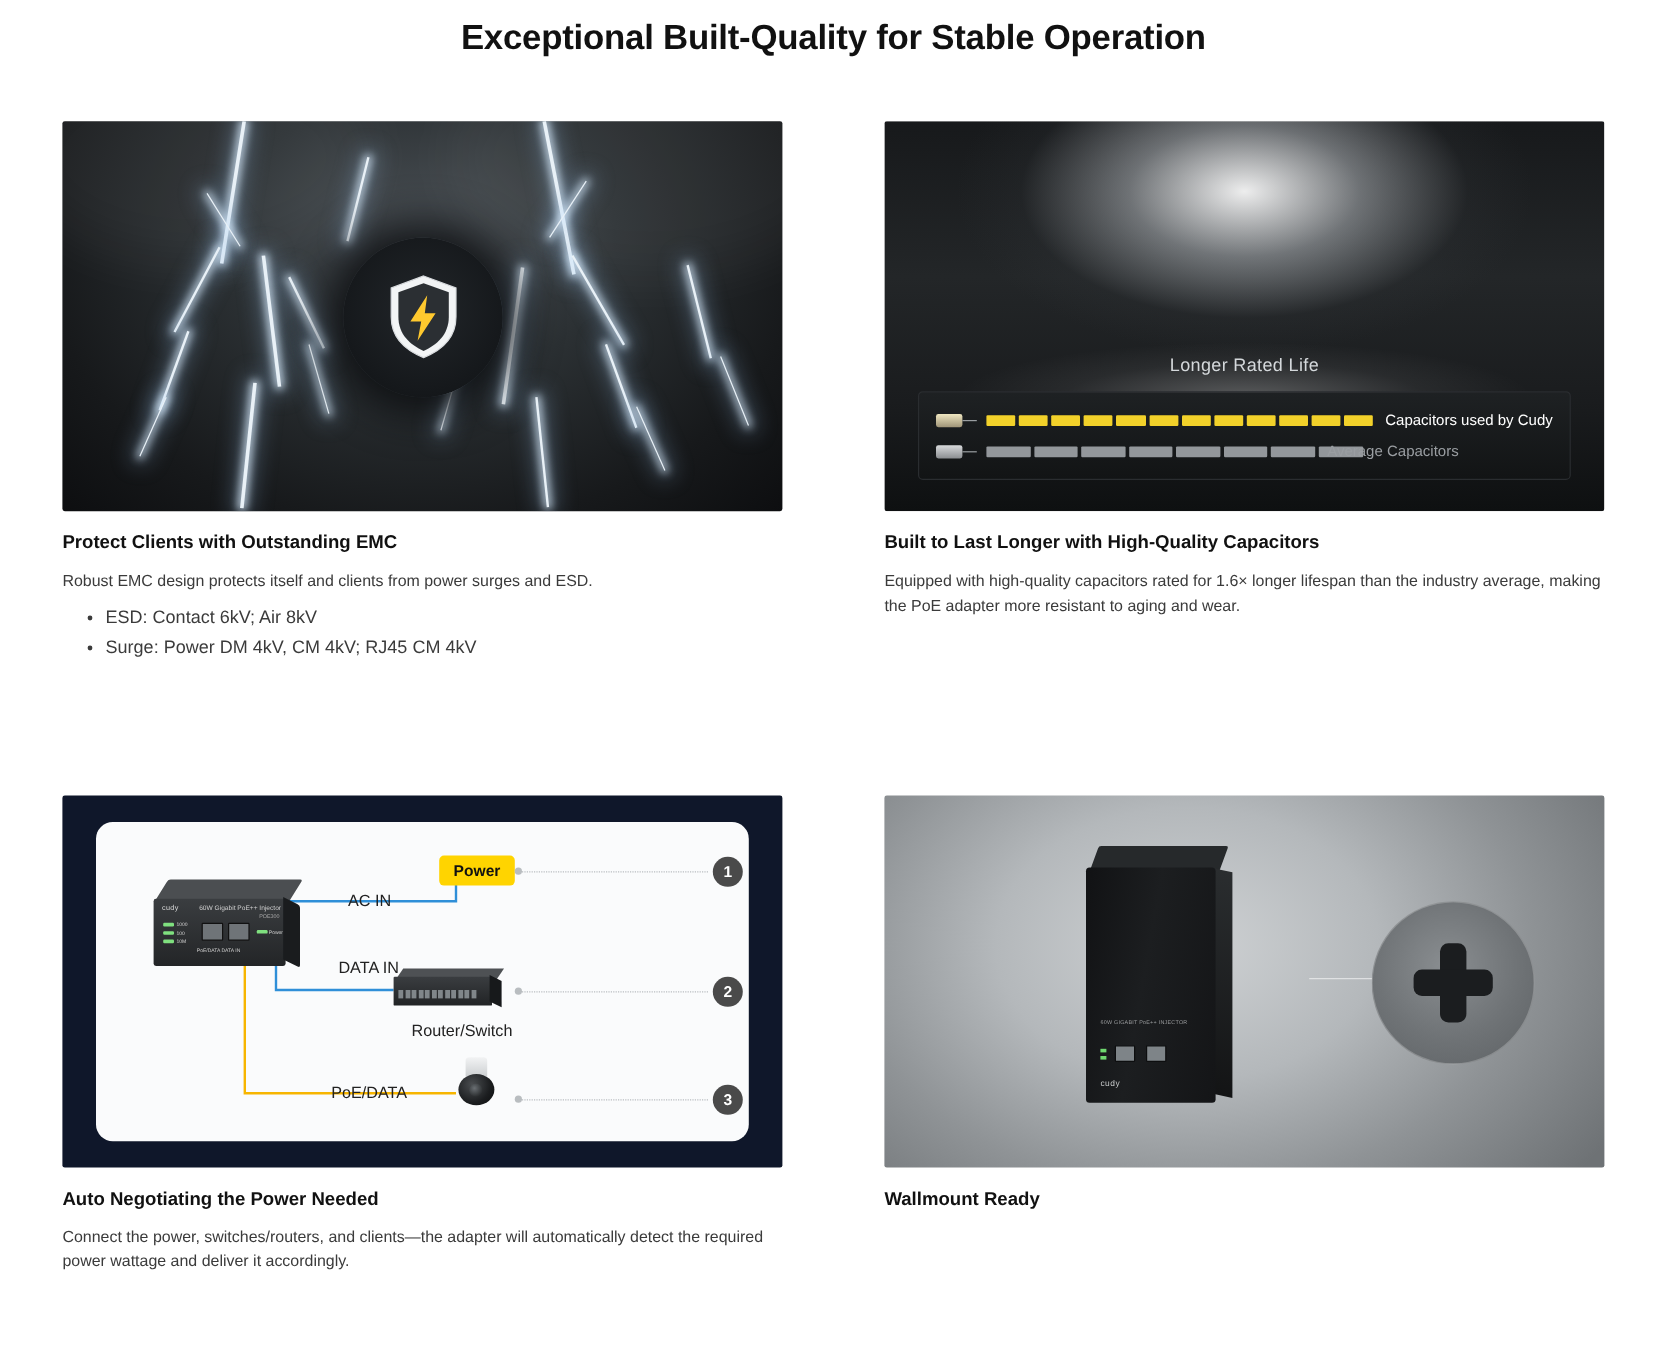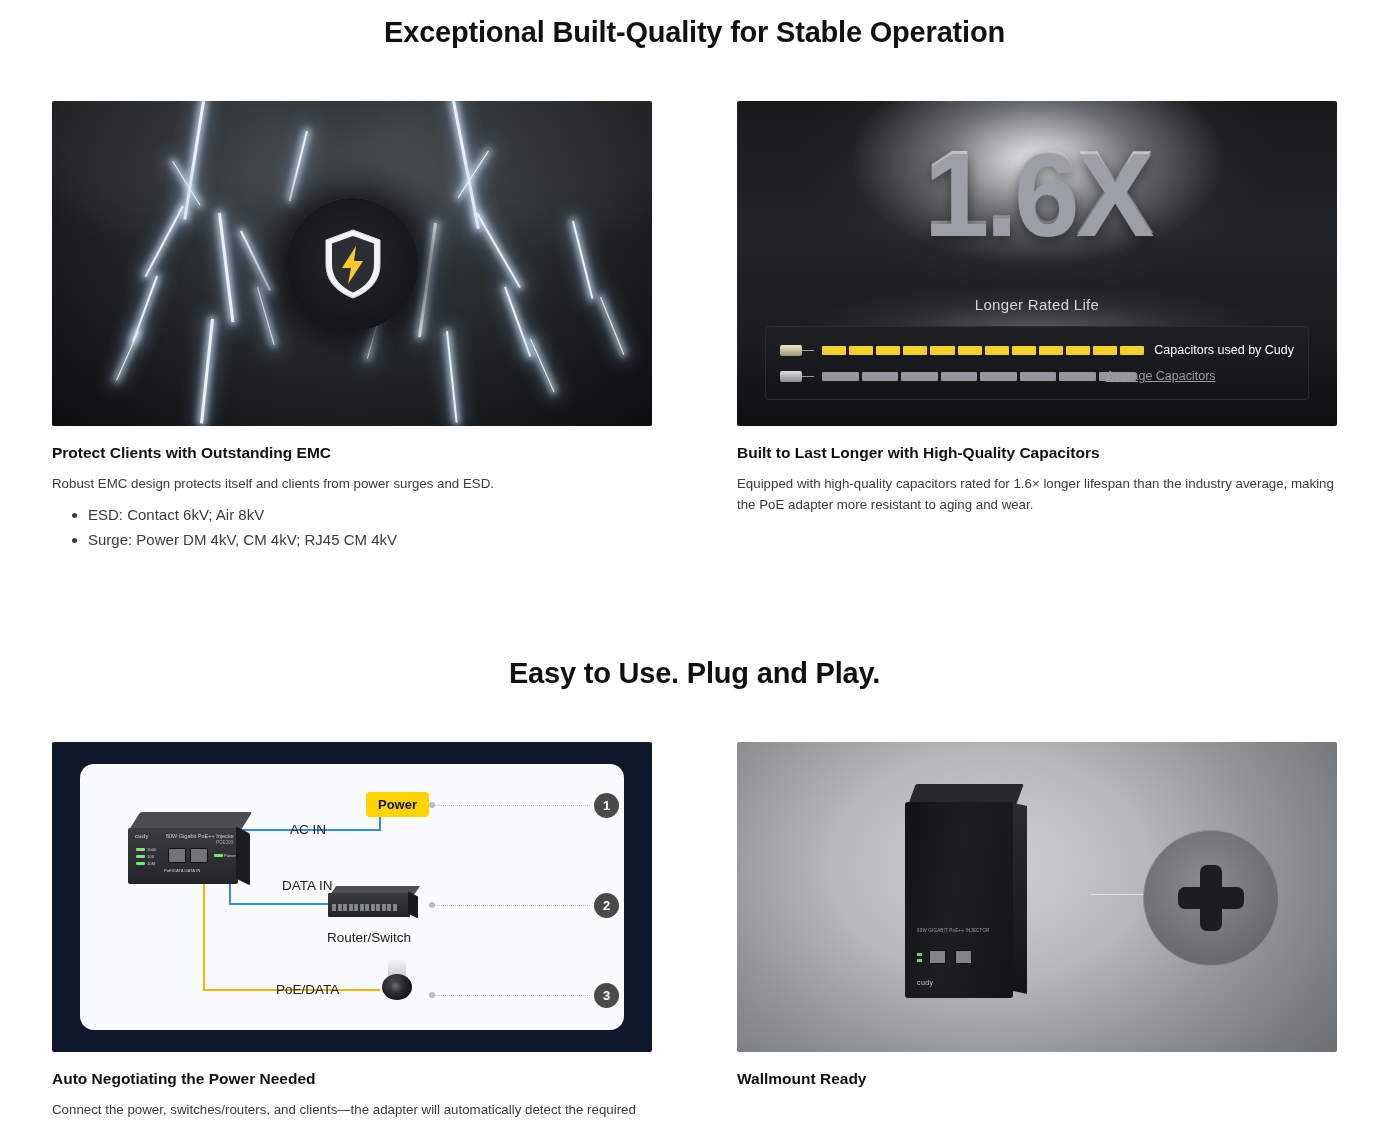--- a/index.html
+++ b/index.html
@@ -341,21 +341,20 @@
       <p class="card-body">Robust EMC design protects itself and clients from power surges and ESD.</p>
       <ul class="bullets">
         <li>ESD: Contact 6kV; Air 8kV</li>
         <li>Surge: Power DM 4kV, CM 4kV; RJ45 CM 4kV</li>
       </ul>
     </div>
 
     <div class="col">
       <div class="media capimg">
         <div class="floorglow"></div>
-        <div class="big16">1.6X</div>
         <div class="longer-label">Longer Rated Life</div>
 
         <div class="barpanel">
           <div class="barrow">
             <div class="cap-icon gold">
               <div class="body"></div>
                 <div class="lead"></div>
             </div>
             <div class="segs">
               <div class="seg gold"></div>
@@ -385,33 +384,32 @@
               <div class="seg grey"></div>
                 <div class="seg grey"></div>
                 <div class="seg grey"></div>
               <div class="seg grey"></div>
                 <div class="seg grey"></div>
               <div class="seg" style="background:transparent"></div>
               <div class="seg" style="background:transparent"></div>
               <div class="seg" style="background:transparent"></div>
               <div class="seg" style="background:transparent"></div>
             </div>
-            <div class="barlabel dim" style="position:absolute;left:316px;text-decoration:underline;">Average Capacitors</div>
+            <div class="barlabel dim" style="position:absolute;left:316px;">Average Capacitors</div>
           </div>
         </div>
       </div>
 
       <div class="card-title">Built to Last Longer with High-Quality Capacitors</div>
       <p class="card-body">Equipped with high-quality capacitors rated for 1.6× longer lifespan than the industry average, making the PoE adapter more resistant to aging and wear.</p>
     </div>
   </div>
 
   <div class="block-gap"></div>
 
-  <h1 id="title-2" class="section-title" style="margin-top:40px;">Easy to Use. Plug and Play.</h1>
 
   <div class="grid" style="margin-top:52px;">
 
     <div class="col">
       <div class="media small topo">
         <div class="topo-inner">
 
           <svg width="545" height="266" style="position:absolute;left:0;top:0;" aria-hidden="true">
 
             <path d="M150 92 L150 66 L300 66 L300 52" fill="none" stroke="#2f8fd8" stroke-width="2"></path>
@@ -430,21 +428,21 @@
           <div style="position:absolute;left:349px;top:138px;width:6px;height:6px;border-radius:50%;background:#b9bdc0"></div>
           <div style="position:absolute;left:349px;top:228px;width:6px;height:6px;border-radius:50%;background:#b9bdc0"></div>
 
           <div class="num-badge" style="left:514px;top:29px;">1</div>
           <div class="num-badge" style="left:514px;top:129px;">2</div>
           <div class="num-badge" style="left:514px;top:219px;">3</div>
 
           <div class="topo-label" style="left:210px;top:58px;">AC IN</div>
           <div class="topo-label" style="left:202px;top:114px;">DATA IN</div>
           <div class="topo-label" style="left:196px;top:218px;">PoE/DATA</div>
-          <div class="topo-label" style="left:247px;top:166px;">Router/Switch</div>
+          <div class="topo-label" style="left:263px;top:166px;">Router/Switch</div>
           <div class="topo-label" style="left:264px;top:254px;margin-top:44px;">Client Devices</div>
 
           <div class="injector">
             <div class="inj-top"></div>
             <div class="inj-face">
               <div class="inj-brand">cudy</div>
               <div class="inj-model">60W Gigabit PoE++ Injector</div>
               <div class="inj-model2">POE300</div>
               <div class="inj-led" style="left:8px;top:20px;background:#7fe07f"></div>
               <div class="inj-led" style="left:8px;top:27px;background:#7fe07f"></div>

